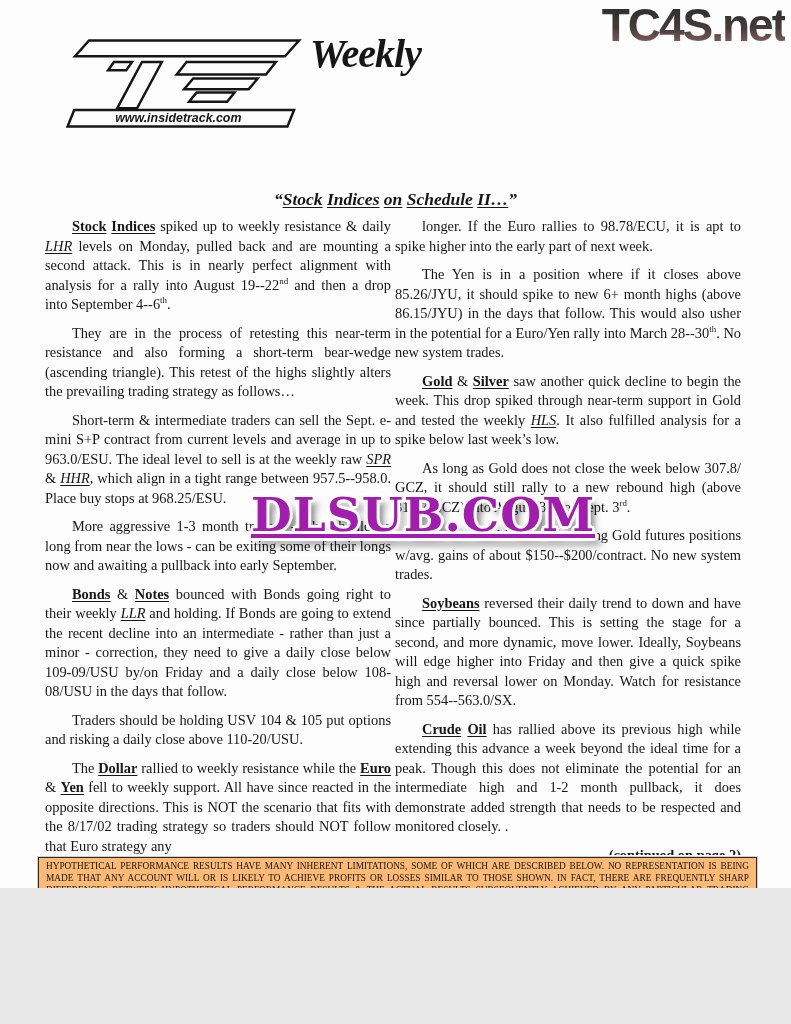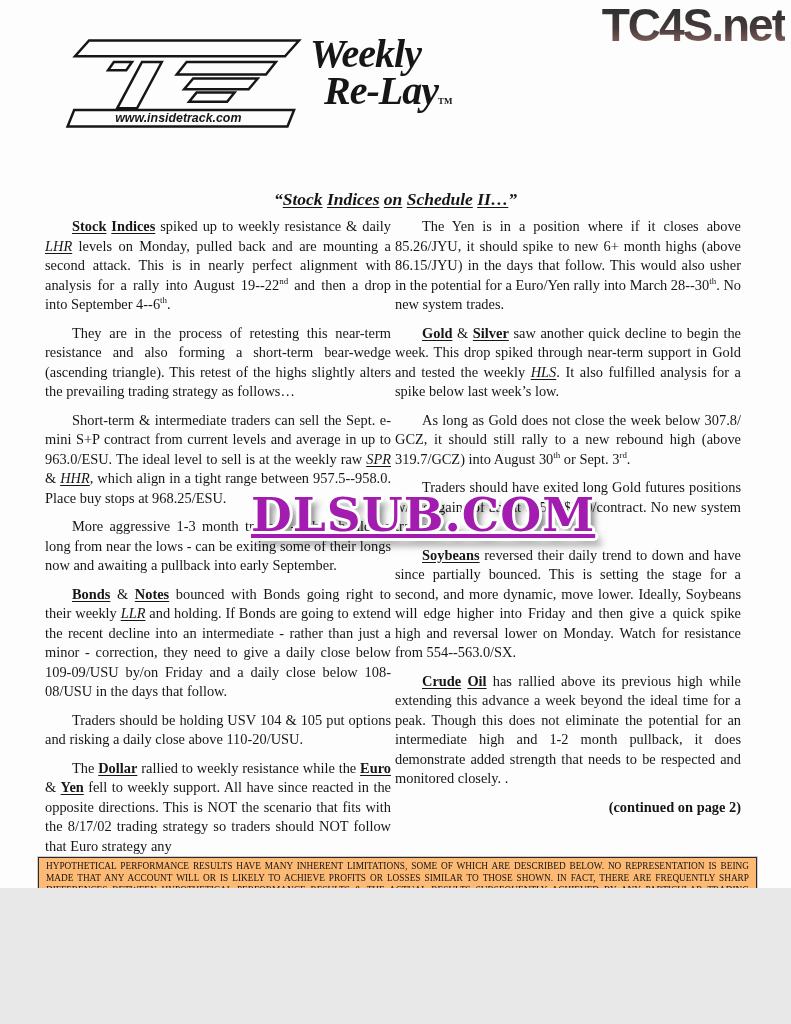--- a/index.html
+++ b/index.html
@@ -83,38 +83,38 @@
       <polygon points="70,30 92,30 85,40 63,40"></polygon>
       <polygon points="104,30 128,30 98,86 74,86"></polygon>
       <polygon points="158,30 266,30 254,45 146,45"></polygon>
       <polygon points="166,50 244,50 233,63 155,63"></polygon>
       <polygon points="170,67 216,67 207,78 161,78"></polygon>
       <polygon points="22,88 288,88 280,108 14,108"></polygon>
       <text x="148" y="103" text-anchor="middle" stroke="none" fill="#161616" font-family="Liberation Sans, sans-serif" font-size="15" font-weight="bold" font-style="italic">www.insidetrack.com</text>
     </svg>
     <div class="masthead-title">
       <div class="line1">Weekly</div>
-      <div class="line2"><span>Re-Lay</span><span class="tm">TM</span></div>
     </div>
   </header>
 
 
   <div class="subtitle"><span class="seg-bi">“</span><span class="seg-biu">Stock</span><span class="seg-bi"> </span><span class="seg-biu">Indices</span><span class="seg-bi"> </span><span class="seg-biu">on</span><span class="seg-bi"> </span><span class="seg-biu">Schedule</span><span class="seg-bi"> </span><span class="seg-biu">II…</span><span class="seg-bi">”</span></div>
 
   <main class="columns">
     <div class="col">
       <p><span class="seg-b">Stock</span><span class="seg-p"> </span><span class="seg-b">Indices</span><span class="seg-p"> spiked up to weekly resistance &amp; daily </span><span class="seg-i">LHR</span><span class="seg-p"> levels on Monday, pulled back and are mounting a second attack.  This is in nearly perfect alignment with analysis for a rally into August 19--22</span><span class="seg-sup">nd</span><span class="seg-p"> and then a drop into September 4--6</span><span class="seg-sup">th</span><span class="seg-p">.</span></p>
       <p><span class="seg-p">They are in the process of retesting this near-term resistance and also forming a short-term bear-wedge (ascending triangle).  This retest of the highs slightly alters the prevailing trading strategy as follows…</span></p>
       <p><span class="seg-p">Short-term &amp; intermediate traders can sell the Sept. e-mini S+P contract from current levels and average in up to 963.0/ESU.  The ideal level to sell is at the weekly raw </span><span class="seg-i">SPR</span><span class="seg-p"> &amp; </span><span class="seg-i">HHR</span><span class="seg-p">, which align in a tight range between 957.5--958.0.   Place buy stops at 968.25/ESU.</span></p>
       <p><span class="seg-p">More aggressive 1-3 month traders - who should be long from near the lows - can be exiting some of their longs now and awaiting a pullback into early September.</span></p>
       <p><span class="seg-b">Bonds</span><span class="seg-p"> &amp; </span><span class="seg-b">Notes</span><span class="seg-p"> bounced with Bonds going right to their weekly </span><span class="seg-i">LLR</span><span class="seg-p"> and holding.  If Bonds are going to extend the recent decline into an intermediate - rather than just a minor - correction, they need to give a daily close below 109-09/USU by/on Friday and a daily close below 108-08/USU in the days that follow.</span></p>
       <p><span class="seg-p">Traders should be holding USV 104 &amp; 105 put options and risking a daily close above 110-20/USU.</span></p>
       <p><span class="seg-p">The </span><span class="seg-b">Dollar</span><span class="seg-p"> rallied to weekly resistance while the </span><span class="seg-b">Euro</span><span class="seg-p"> &amp; </span><span class="seg-b">Yen</span><span class="seg-p"> fell to weekly support.  All have since reacted in the opposite directions.  This is NOT the scenario that fits with the 8/17/02 trading strategy so traders should NOT follow that Euro strategy any</span></p>
     </div>
     <div class="col">
+      <p><span class="seg-p">longer.  If the Euro rallies to 98.78/ECU, it is apt to spike higher into the early part of next week.</span></p>
       <p><span class="seg-p">The Yen is in a position where if it closes above 85.26/JYU, it should spike to new 6+ month highs (above 86.15/JYU) in the days that follow.  This would also usher in the potential for a Euro/Yen rally into March 28--30</span><span class="seg-sup">th</span><span class="seg-p">.  No new system trades.</span></p>
       <p><span class="seg-b">Gold</span><span class="seg-p"> &amp; </span><span class="seg-b">Silver</span><span class="seg-p"> saw another quick decline to begin the week.  This drop spiked through near-term support in Gold and tested the weekly </span><span class="seg-i">HLS</span><span class="seg-p">.  It also fulfilled analysis for a spike below last week’s low.</span></p>
       <p><span class="seg-p">As long as Gold does not close the week below 307.8/ GCZ, it should still rally to a new rebound high (above 319.7/GCZ) into August 30</span><span class="seg-sup">th</span><span class="seg-p"> or Sept. 3</span><span class="seg-sup">rd</span><span class="seg-p">.</span></p>
       <p><span class="seg-p">Traders should have exited long Gold futures positions w/avg. gains of about $150--$200/contract. No new system trades.</span></p>
       <p><span class="seg-b">Soybeans</span><span class="seg-p"> reversed their daily trend to down and have since partially bounced.  This is setting the stage for a second, and more dynamic, move lower.  Ideally, Soybeans will edge higher into Friday and then give a quick spike high and reversal lower on Monday.  Watch for resistance from 554--563.0/SX.</span></p>
       <p><span class="seg-b">Crude</span><span class="seg-p"> </span><span class="seg-b">Oil</span><span class="seg-p"> has rallied above its previous high while extending this advance a week beyond the ideal time for a peak.  Though this does not eliminate the potential for an intermediate high and 1-2 month pullback, it does demonstrate added strength that needs to be respected and monitored closely. .</span></p>
       <p class="continued">(continued on page 2)</p>
     </div>
   </main>
 

